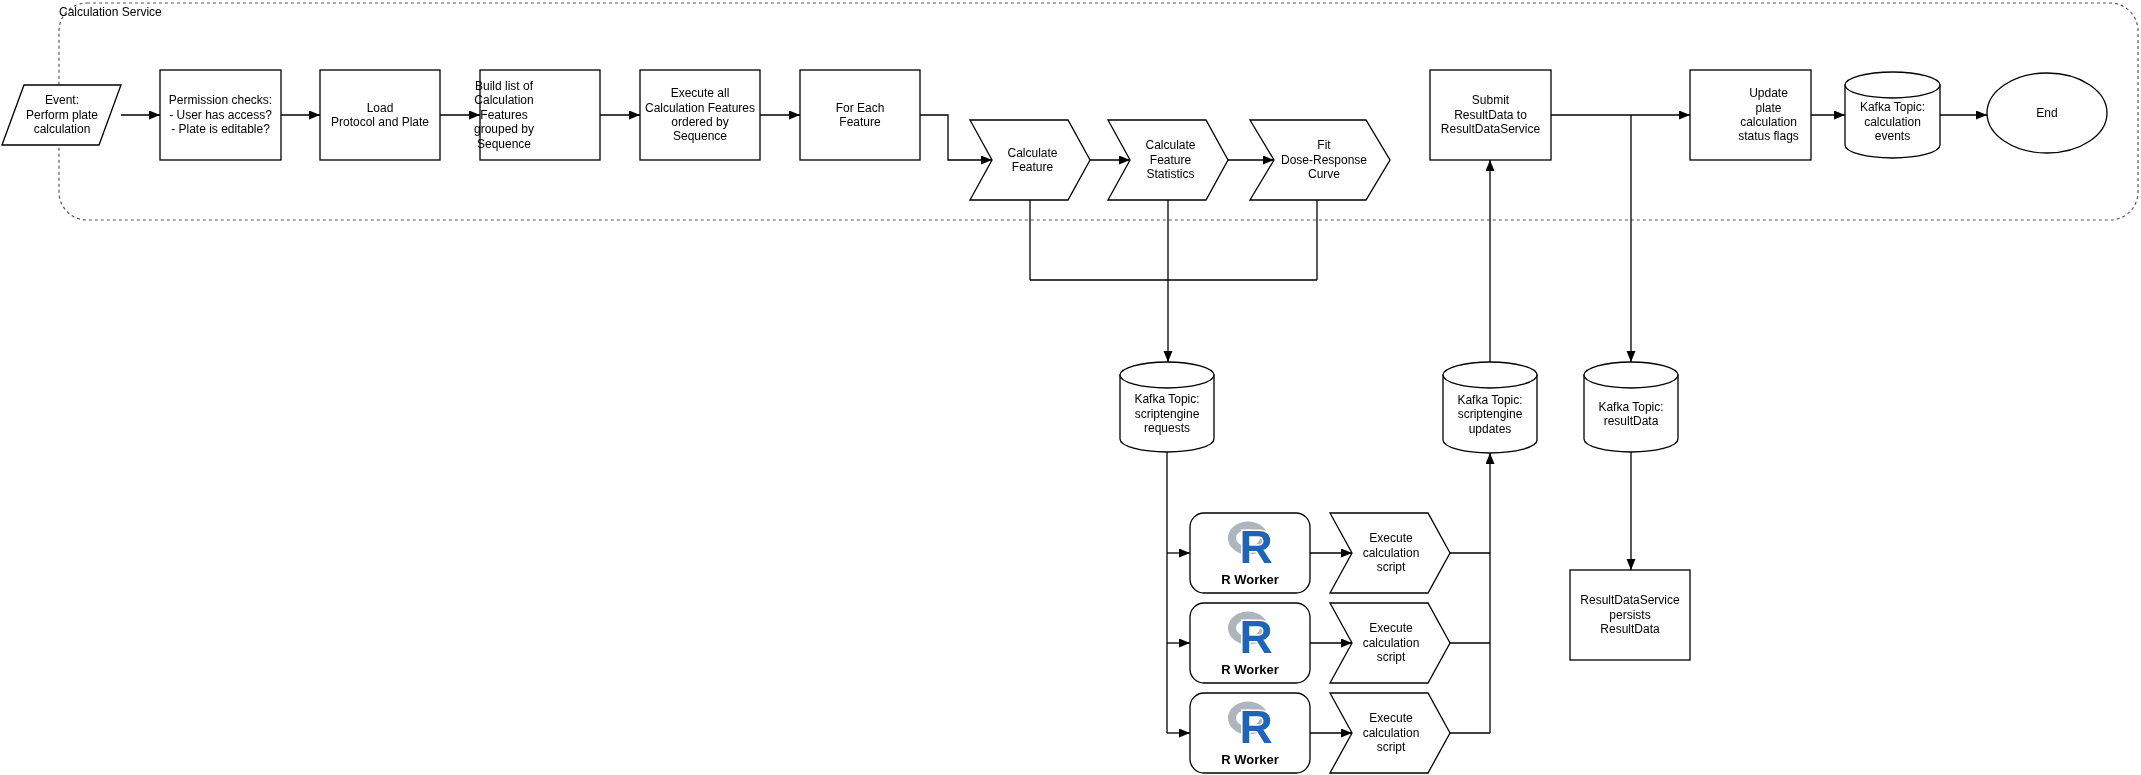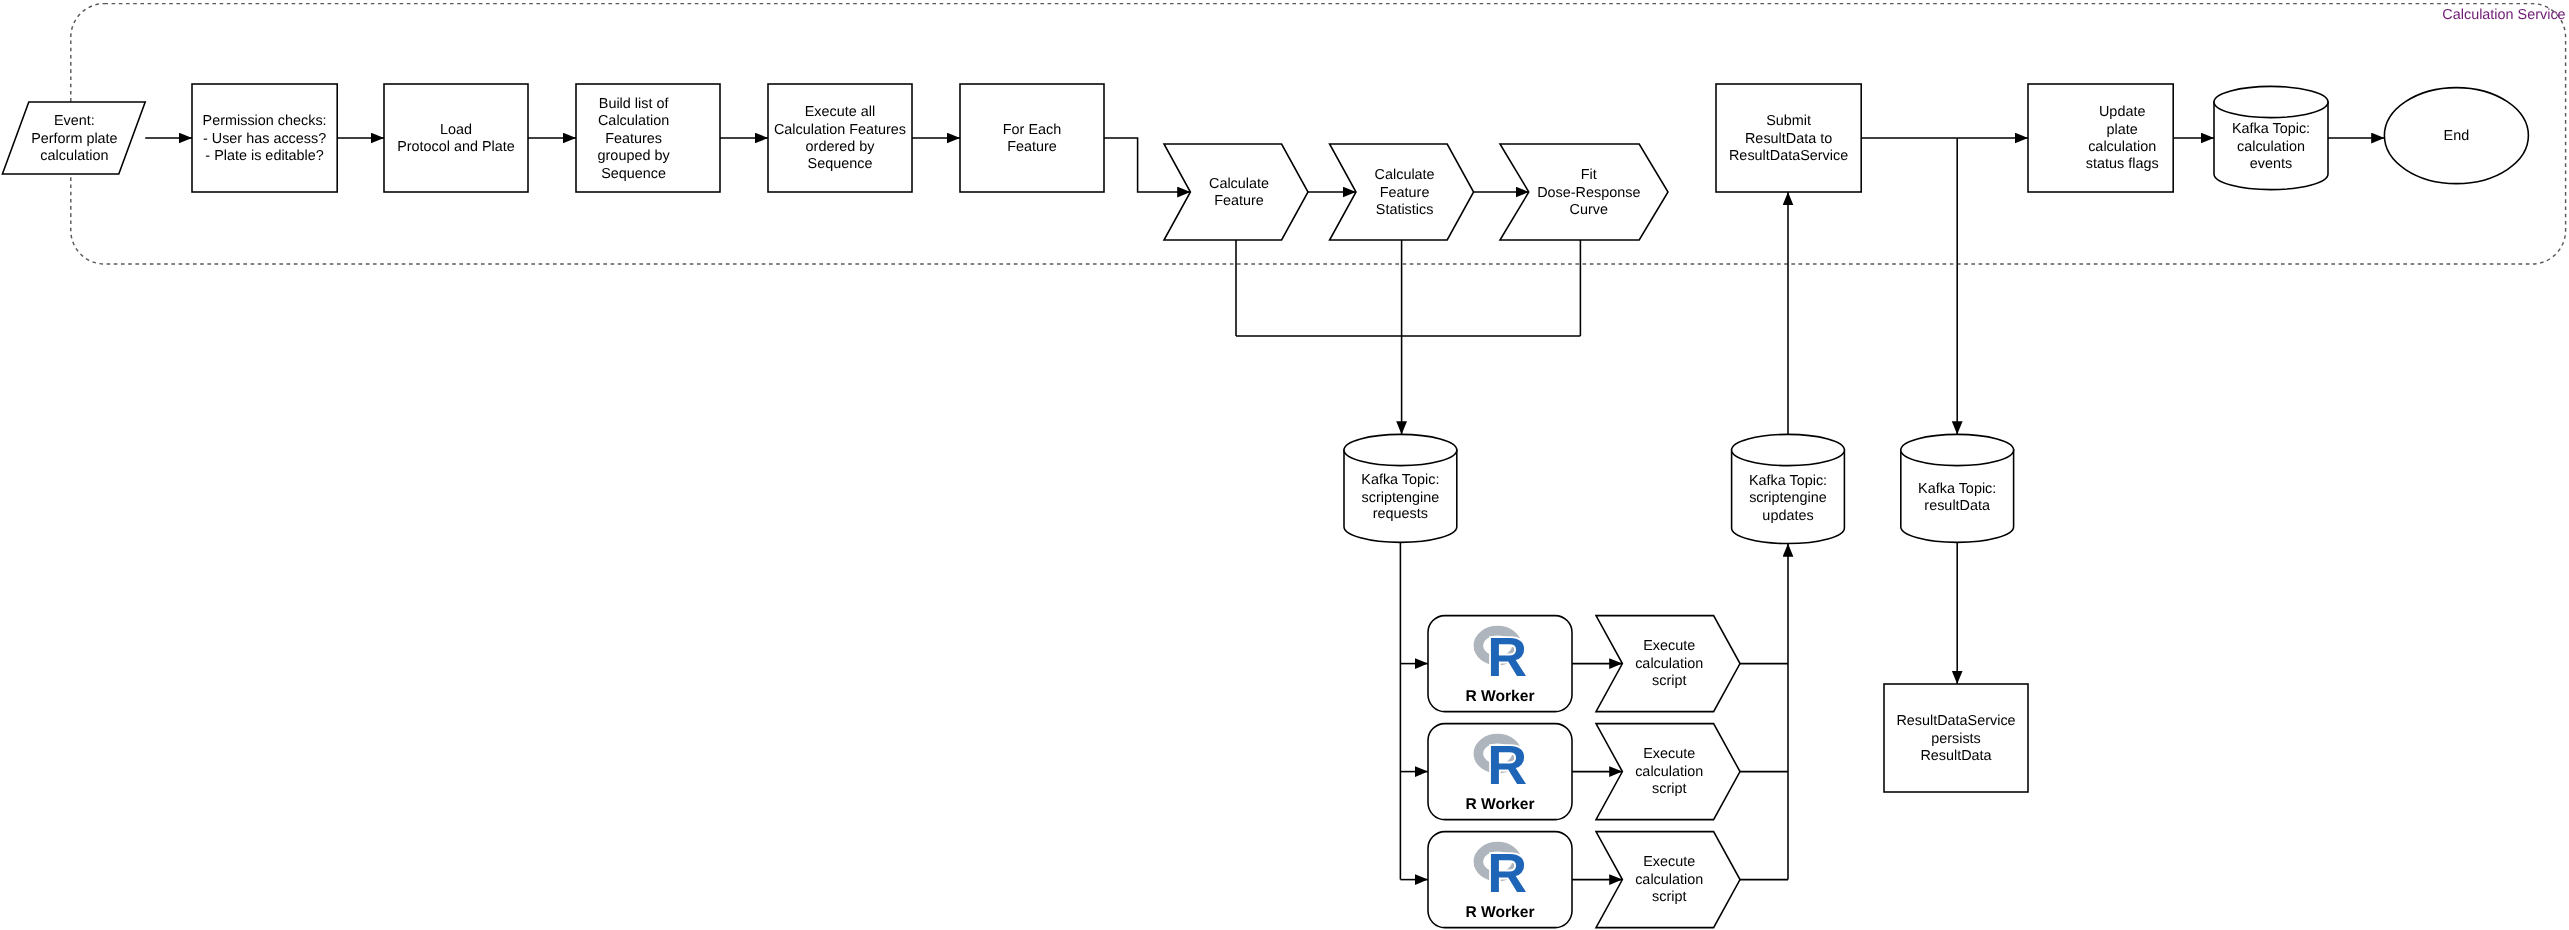--- a/index.html
+++ b/index.html
@@ -18,23 +18,23 @@
     white-space:pre-line;
     font:12px/1.2 "Liberation Sans", sans-serif;
     color:#000;
     pointer-events:none;
     box-sizing:border-box;
   }
   .cyl-lbl { padding-top:14px; }
   .worker-lbl { font-weight:bold; font-size:13px;text-align:center; }
   #container-title {
     position:absolute; left:59px; top:5px; width:2079px;
-    text-align:right;
+    text-align:left;
     font:12px/1.2 "Liberation Sans", sans-serif;
-    color:#701a75;
+    color:#000000;
   }
 </style>
 </head>
 <body>
 
 <div id="canvas">
 
   <svg id="shapes" width="2141" height="775" viewBox="0 0 2141 775">
     <defs>
       <marker id="arr" markerUnits="userSpaceOnUse" markerWidth="12" markerHeight="10" refX="11" refY="4.5" orient="auto">
@@ -131,21 +131,21 @@
   <div id="container-title">Calculation Service</div>
 
   <div class="lbl" style="left:2px;top:85px;width:120px;height:60px;">Event:
 Perform plate
 calculation</div>
   <div class="lbl" style="left:160px;top:70px;width:121px;height:90px;border-radius:15px;">Permission checks:
 - User has access?
 - Plate is editable?</div>
   <div class="lbl" style="left:320px;top:70px;width:120px;height:90px;">Load
 Protocol and Plate</div>
-  <div class="lbl" style="left:480px;top:70px;width:96px;height:90px;">Build list of
+  <div class="lbl" style="left:456px;top:70px;width:96px;height:90px;">Build list of
 Calculation Features
 grouped by
 Sequence</div>
   <div class="lbl" style="left:640px;top:70px;width:120px;height:90px;">Execute all
 Calculation Features
 ordered by
 Sequence</div>
   <div class="lbl" style="left:800px;top:70px;width:120px;height:90px;">For Each
 Feature</div>
   <div class="lbl" style="left:975px;top:120px;width:115px;height:80px;">Calculate

